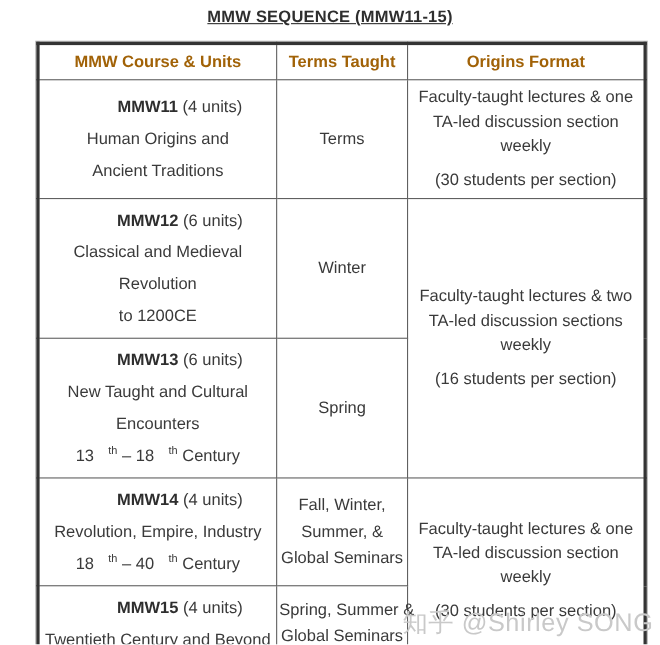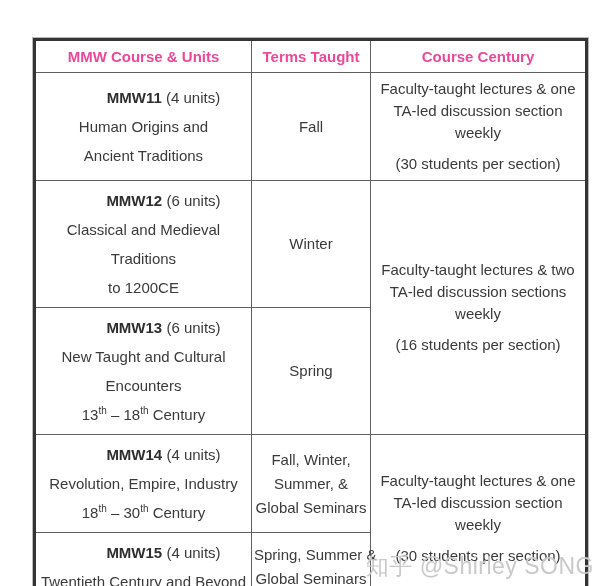--- a/index.html
+++ b/index.html
@@ -45,21 +45,21 @@
   col.c3 { width: 214px; }
   th, td {
     border: 1px solid #606060;
     text-align: center;
     vertical-align: middle;
     padding: 2px;
     font-weight: normal;
   }
   th {
     font-weight: bold;
-    color: #ec4899;
+    color: #a16207;
     font-size: 15px;
   }
   tr.tr-header { height: 33px; }
   tr.tr-r1 { height: 108px; }
   tr.tr-r2 { height: 113px; }
   tr.tr-r3 { height: 115px; }
   tr.tr-r4 { height: 94px; }
   tr.tr-r5 { height: 60px; }
   .cl {               
     margin: 6px 0;
@@ -75,74 +75,76 @@
     text-align: center;
   }
   .fs {               
     line-height: 22px;
     margin-top: 9px;
   }
   sup {
     font-size: 10px;
     line-height: 0;
     vertical-align: super;
+    margin-left: 13px;
   }
   .watermark {
     position: absolute;
     top: 551px;
     right: 6px;
     font-size: 23px;
     color: #c9c9c9;
     z-index: 5;
     letter-spacing: 0.5px;
   }
 </style>
 </head>
 <body>
 
 <div class="page">
 
+  <div class="page-title">MMW SEQUENCE (MMW11-15)</div>
 
   <table class="mmw-table">
     <colgroup>
       <col class="c1">
         <col class="c2">
         <col class="c3">
     </colgroup>
     <thead>
       <tr class="tr-header">
         <th>MMW Course &amp; Units</th>
         <th>Terms Taught</th>
-        <th>Course Century</th>
+        <th>Origins Format</th>
       </tr>
     </thead>
     <tbody>
 
       <tr class="tr-r1">
         <td>
           <div class="cl"><b>MMW11</b><span> (4 units)</span></div>
           <div class="cl">Human Origins and</div>
           <div class="cl">Ancient Traditions</div>
         </td>
         <td>
-          <div class="tl">Fall</div>
+          <div class="tl">Terms</div>
         </td>
         <td>
           <div class="fl">Faculty-taught lectures &amp; one</div>
           <div class="fl">TA-led discussion section</div>
           <div class="fl">weekly</div>
           <div class="fs">(30 students per section)</div>
         </td>
       </tr>
 
       <tr class="tr-r2">
         <td>
           <div class="cl"><b>MMW12</b><span> (6 units)</span></div>
           <div class="cl">Classical and Medieval</div>
-          <div class="cl">Traditions</div>
+          <div class="cl">Revolution</div>
           <div class="cl">to 1200CE</div>
         </td>
         <td>
           <div class="tl">Winter</div>
         </td>
         <td rowspan="2">
           <div class="fl">Faculty-taught lectures &amp; two</div>
           <div class="fl">TA-led discussion sections</div>
           <div class="fl">weekly</div>
           <div class="fs">(16 students per section)</div>
@@ -158,21 +160,21 @@
         </td>
         <td>
           <div class="tl">Spring</div>
         </td>
       </tr>
 
       <tr class="tr-r4">
         <td>
           <div class="cl"><b>MMW14</b><span> (4 units)</span></div>
           <div class="cl">Revolution, Empire, Industry</div>
-          <div class="cl"><span>18</span><sup>th</sup><span> – </span><span>30</span><sup>th</sup><span> Century</span></div>
+          <div class="cl"><span>18</span><sup>th</sup><span> – </span><span>40</span><sup>th</sup><span> Century</span></div>
         </td>
         <td>
           <div class="tl">Fall, Winter,</div>
           <div class="tl">Summer, &amp;</div>
           <div class="tl">Global Seminars</div>
         </td>
         <td rowspan="2">
           <div class="fl">Faculty-taught lectures &amp; one</div>
           <div class="fl">TA-led discussion section</div>
           <div class="fl">weekly</div>

